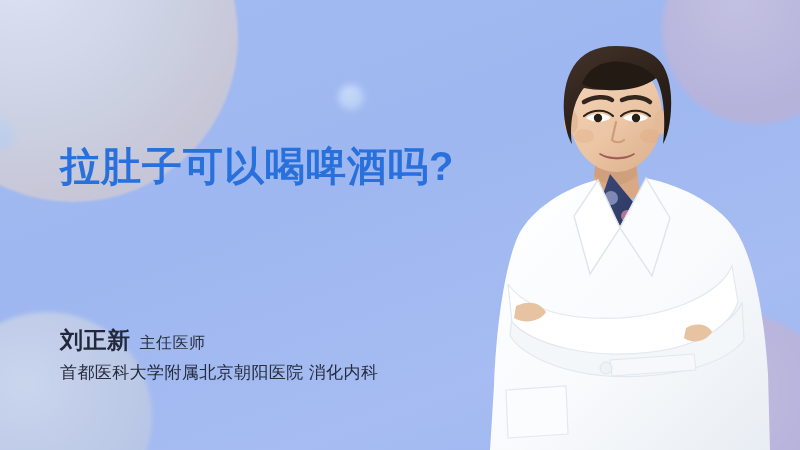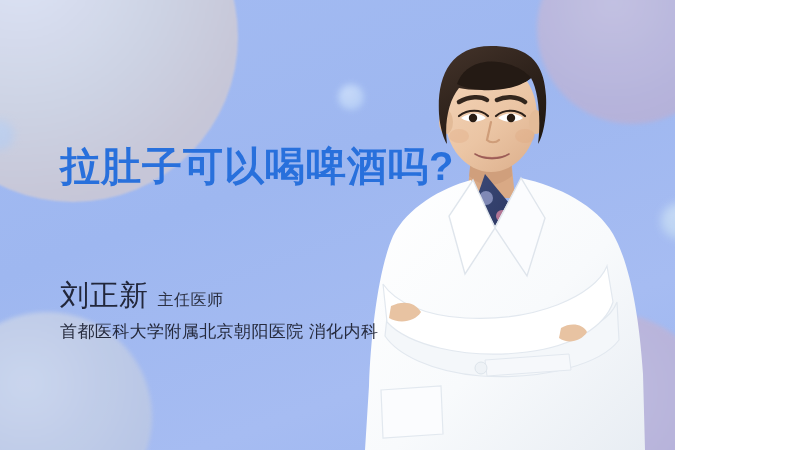--- a/index.html
+++ b/index.html
@@ -2,21 +2,21 @@
 <html><head>
 <meta charset="utf-8">
 <style>
   html, body {
     margin: 0;
     padding: 0;
     background: #ffffff;
   }
   #card {
     position: relative;
-    width: 675px;
+    width: 800px;
     height: 450px;
     overflow: hidden;
     background: linear-gradient(160deg, #a3bbf2 0%, #9eb7f0 40%, #a6bcf2 75%, #9db6f0 100%);
     font-family: "Liberation Sans", "DejaVu Sans", sans-serif;
   }
 
   
   .blob {
     position: absolute;
     border-radius: 50%;
@@ -103,24 +103,25 @@
     left: 60px;
     top: 279px;
   }
   #name-line {
     display: flex;
     align-items: baseline;
     gap: 9px;
     line-height: 1.15;
   }
   #doctor-name {
-    font-size: 29px;
-    font-weight: 400;
+    font-size: 23px;
+    font-weight: 700;
     color: #22273b;
     letter-spacing: .5px;
+    margin-top: 48px;
   }
   #doctor-title {
     font-size: 16px;
     font-weight: 400;
     color: #2b3042;
     letter-spacing: .5px;
   }
   #doctor-affiliation {
     margin-top: 8px;
     font-size: 17px;

